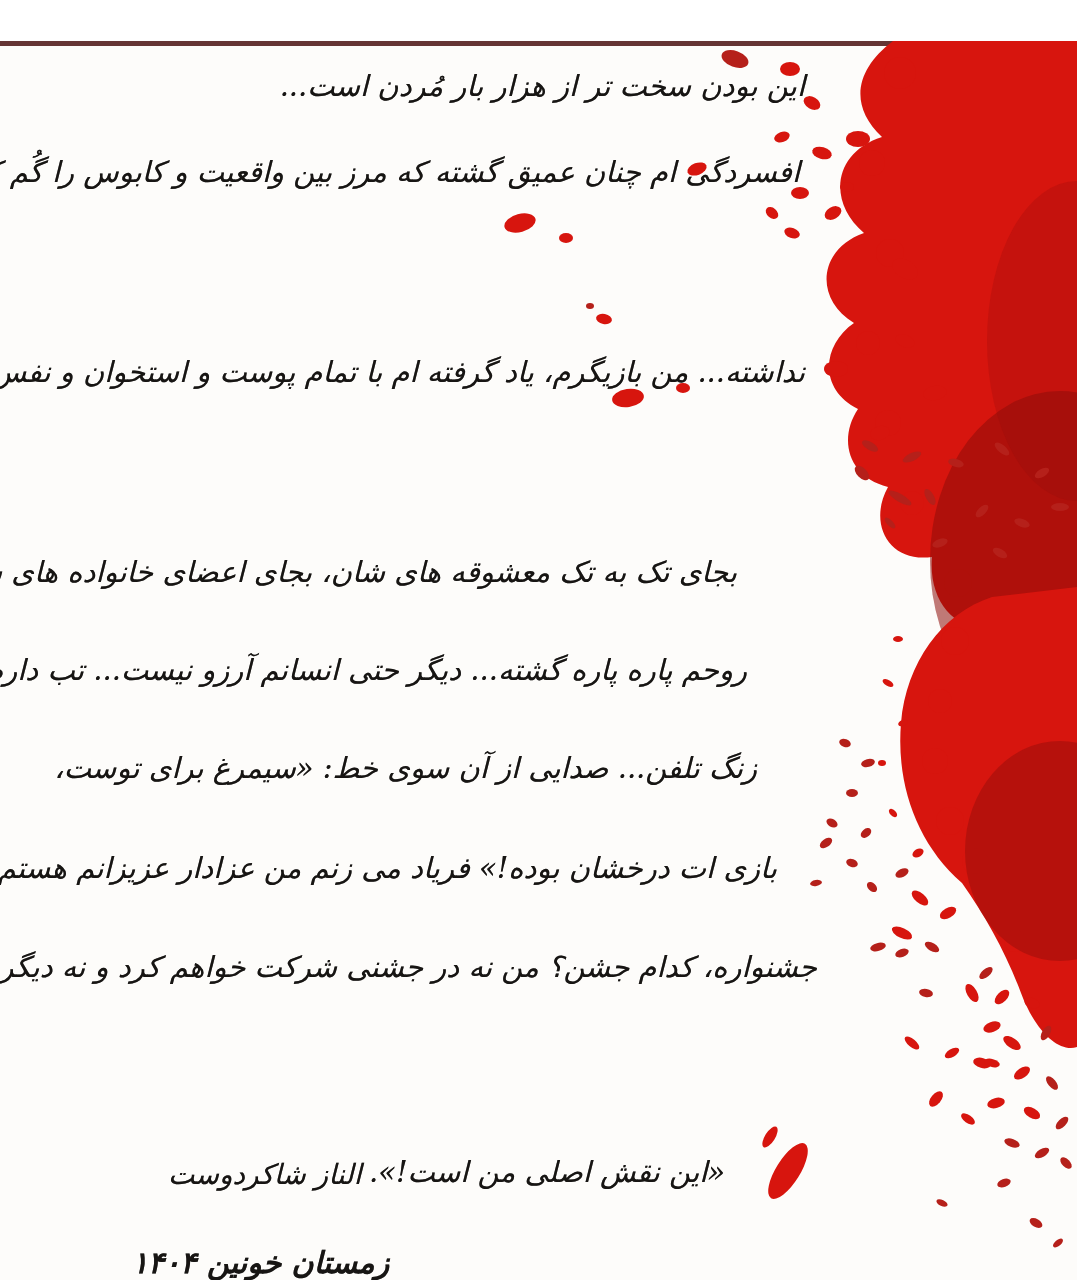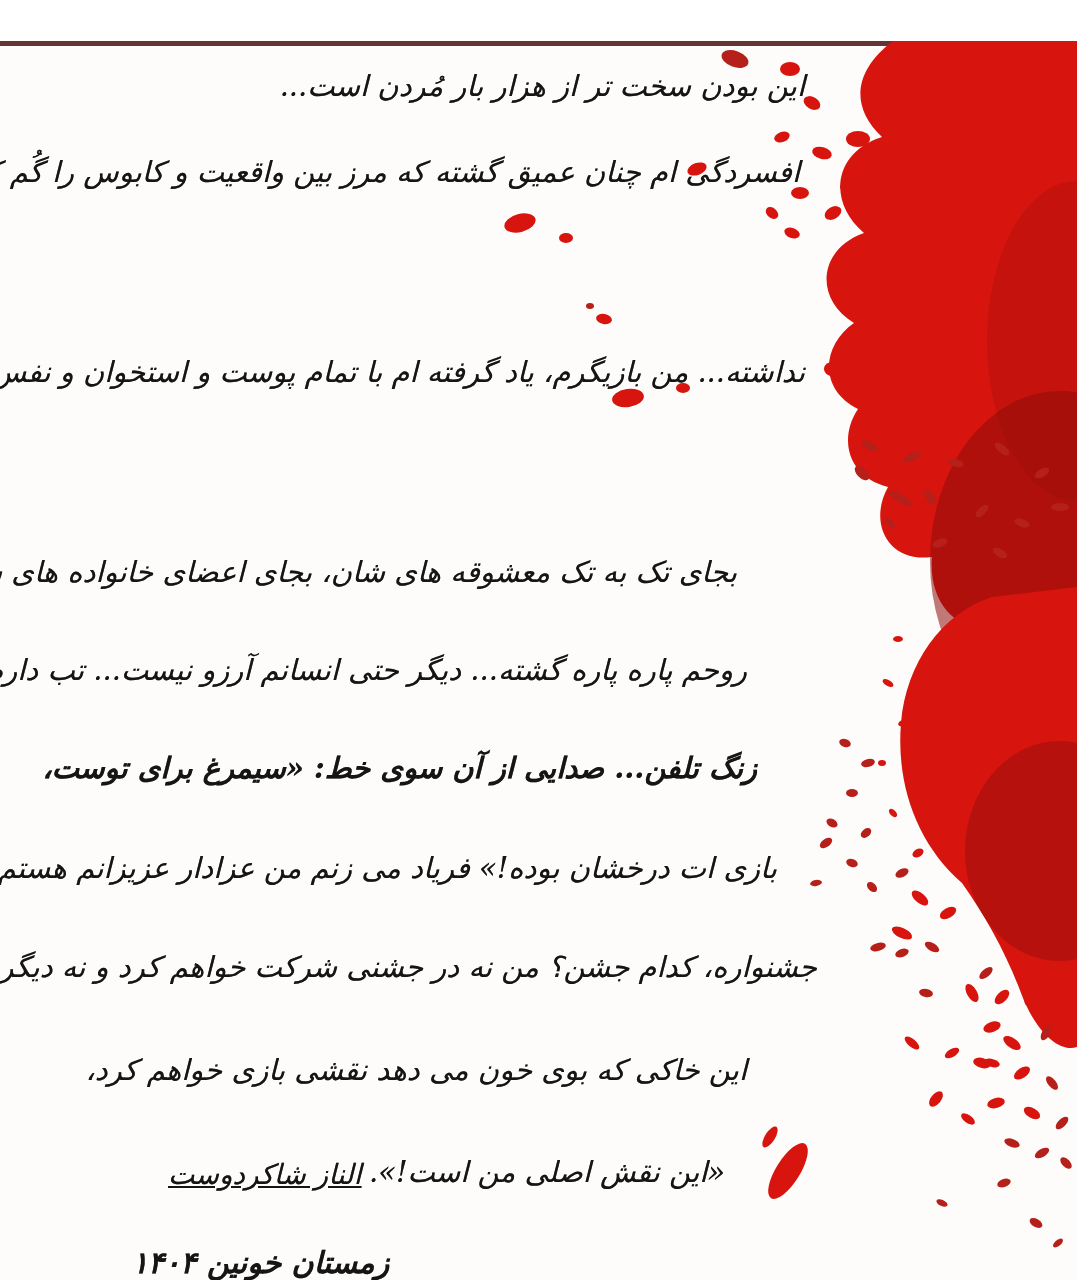--- a/index.html
+++ b/index.html
@@ -153,22 +153,21 @@
 
     <ellipse class="blood" cx="788" cy="1130" rx="12" ry="32" transform="rotate(32 788 1130)"></ellipse>
     <ellipse class="blood" cx="770" cy="1096" rx="5" ry="12" transform="rotate(32 770 1096)"></ellipse>
   </svg>
 
   <div class="poem-line" style="top:22px;  right:272px;">این بودن سخت تر از هزار بار مُردن است...</div>
   <div class="poem-line" style="top:108px; right:277px;">افسردگی ام چنان عمیق گشته که مرز بین واقعیت و کابوس را گُم کرده</div>
   <div class="poem-line" style="top:308px; right:272px;">نداشته... من بازیگرم، یاد گرفته ام با تمام پوست و استخوان و نفس، دیگری</div>
   <div class="poem-line" style="top:508px; right:340px;">بجای تک به تک معشوقه های شان، بجای اعضای خانواده های شان</div>
   <div class="poem-line" style="top:606px; right:330px;">روحم پاره پاره گشته... دیگر حتی انسانم آرزو نیست... تب دارم، ناگهان</div>
-  <div class="poem-line" style="top:704px; right:320px;font-weight:bold;">زنگ تلفن... صدایی از آن سوی خط: «سیمرغ برای توست،</div>
+  <div class="poem-line" style="top:704px; right:320px;">زنگ تلفن... صدایی از آن سوی خط: «سیمرغ برای توست،</div>
   <div class="poem-line" style="top:804px; right:300px;">بازی ات درخشان بوده!» فریاد می زنم من عزادار عزیزانم هستم، کدام</div>
   <div class="poem-line" style="top:903px; right:260px;">جشنواره، کدام جشن؟ من نه در جشنی شرکت خواهم کرد و نه دیگر هرگز در</div>
-  <div class="poem-line" style="top:1006px;right:330px;">این خاکی که بوی خون می دهد نقشی بازی خواهم کرد،</div>
 
   <div class="poem-line" style="top:1108px;right:352px;">«این نقش اصلی من است!».</div>
-  <div class="poem-line sig" style="top:1112px;left:168px;text-decoration:underline;">الناز شاکردوست</div>
+  <div class="poem-line sig" style="top:1112px;left:168px;">الناز شاکردوست</div>
   <div class="poem-line footer-line" style="top:1198px;left:132px;">زمستان خونین ۱۴۰۴</div>
 
 </div>
 
 </body></html>

